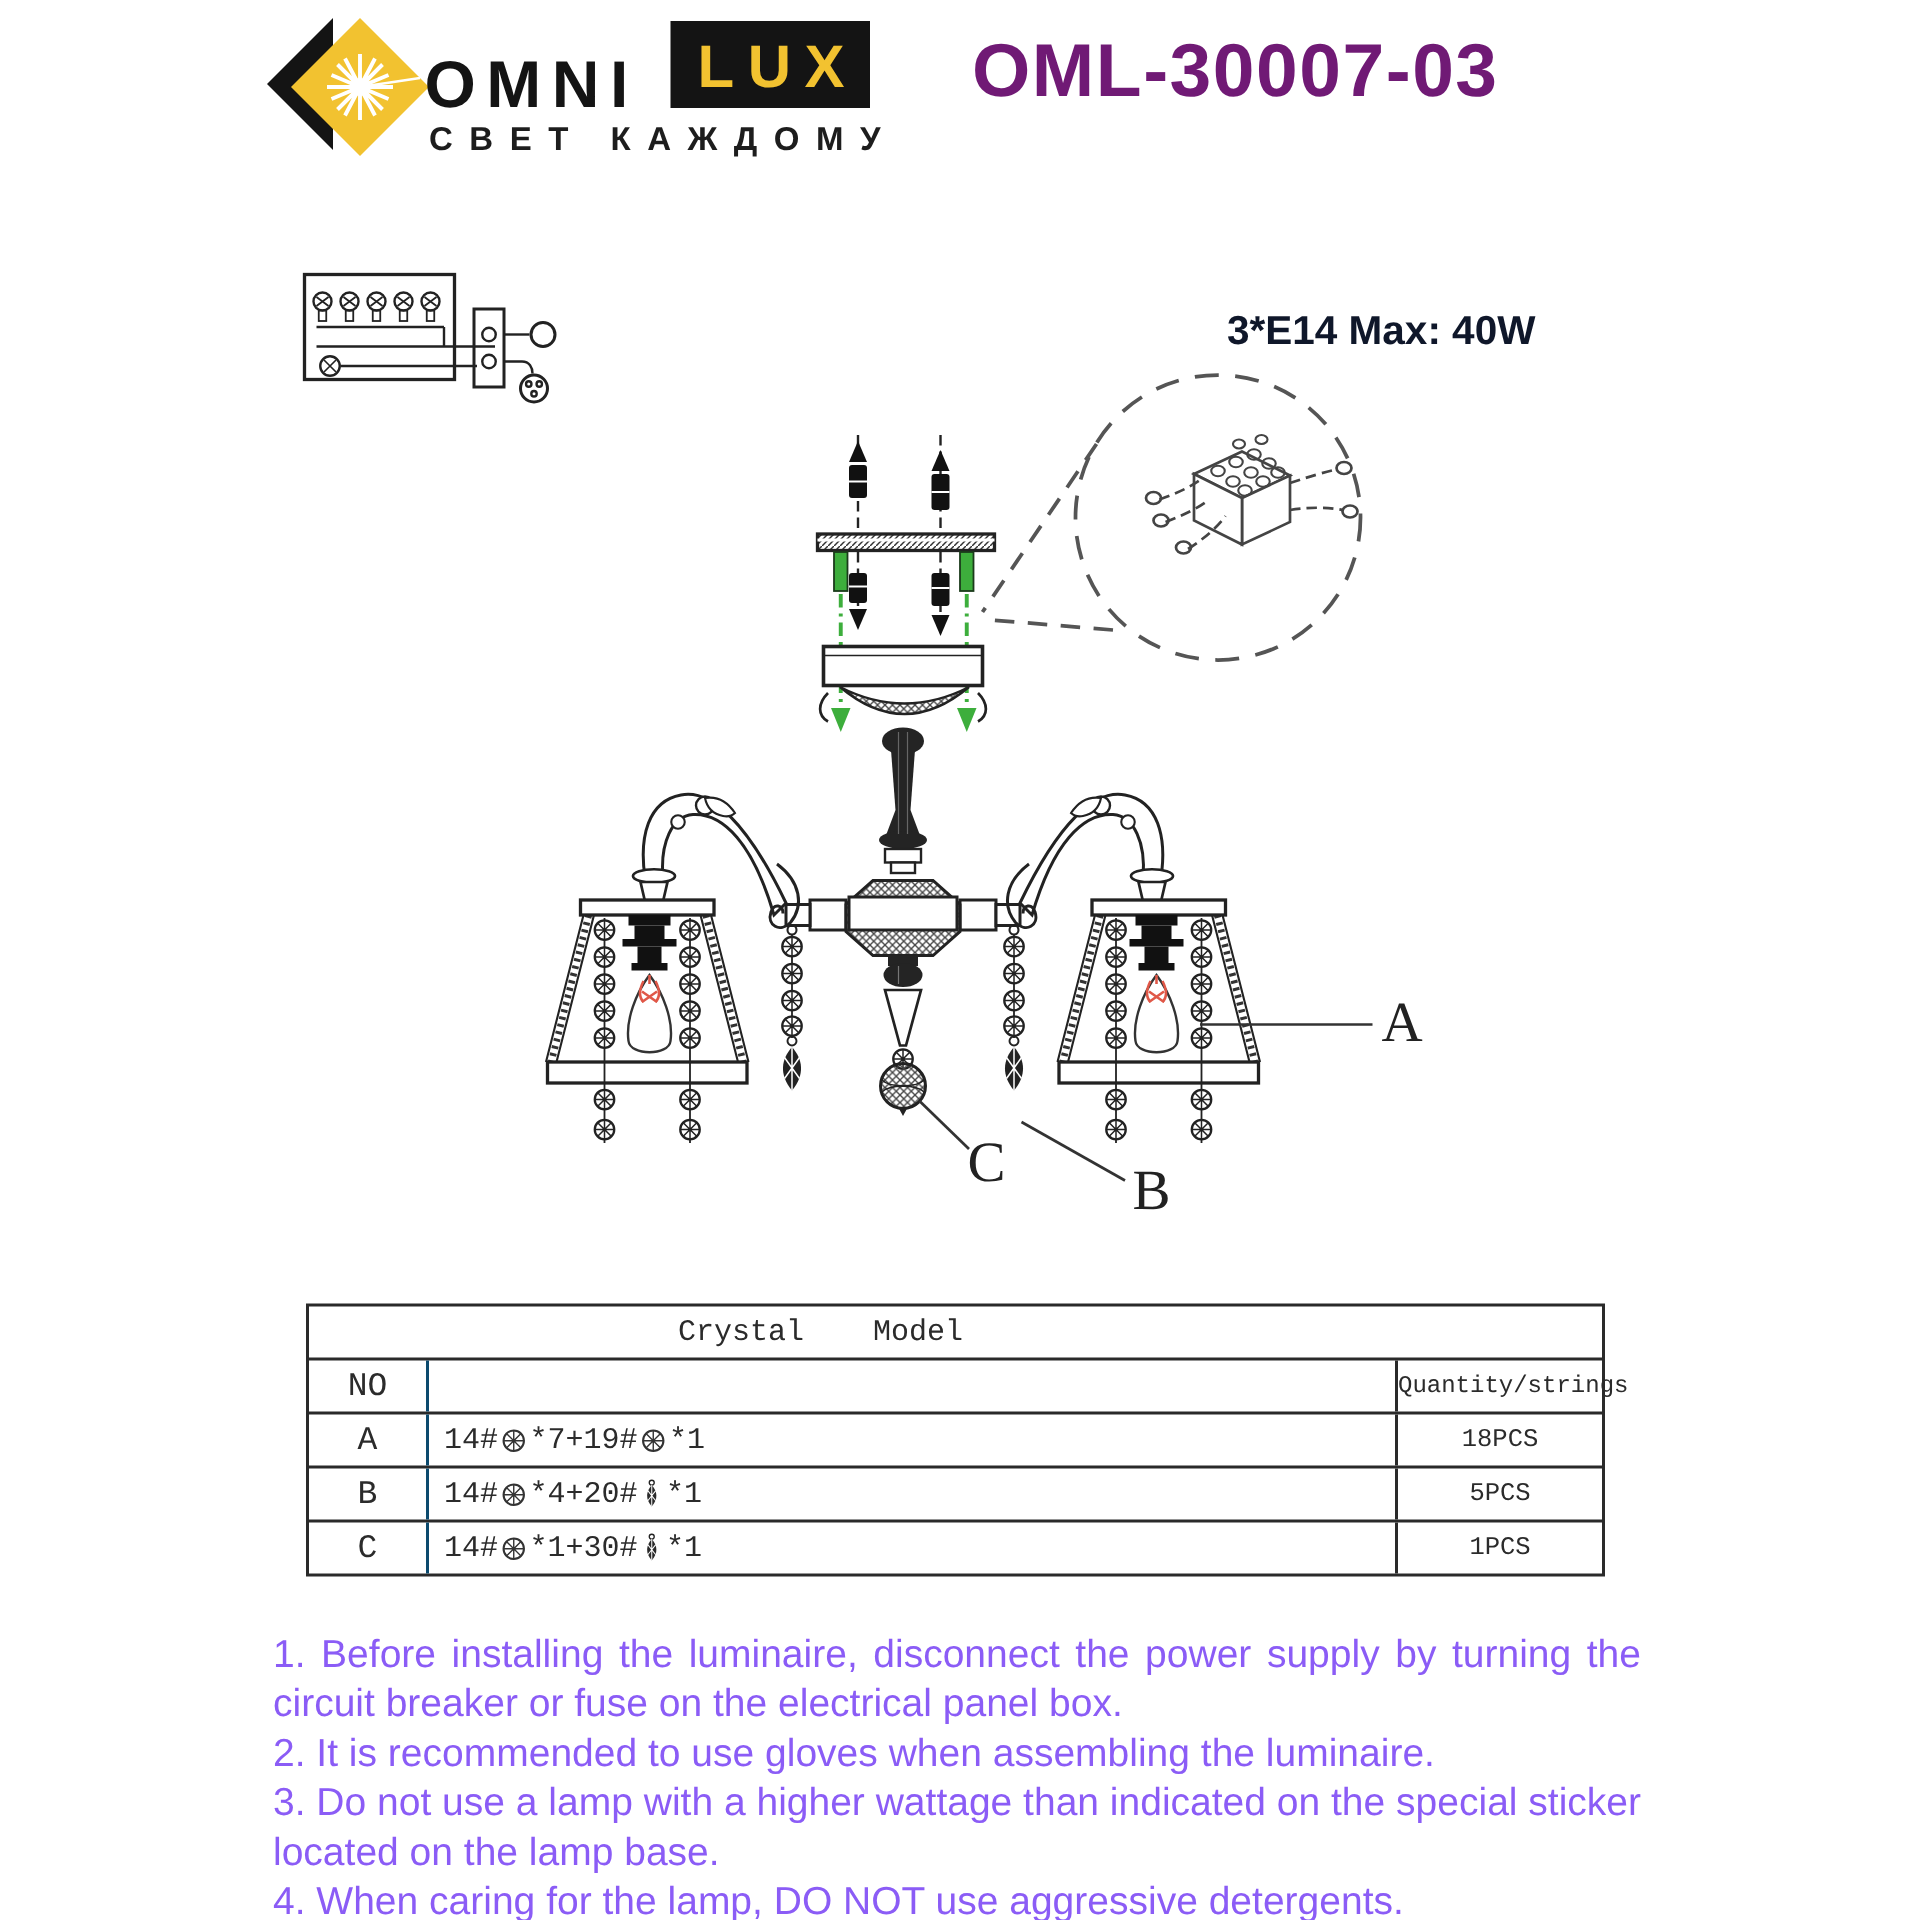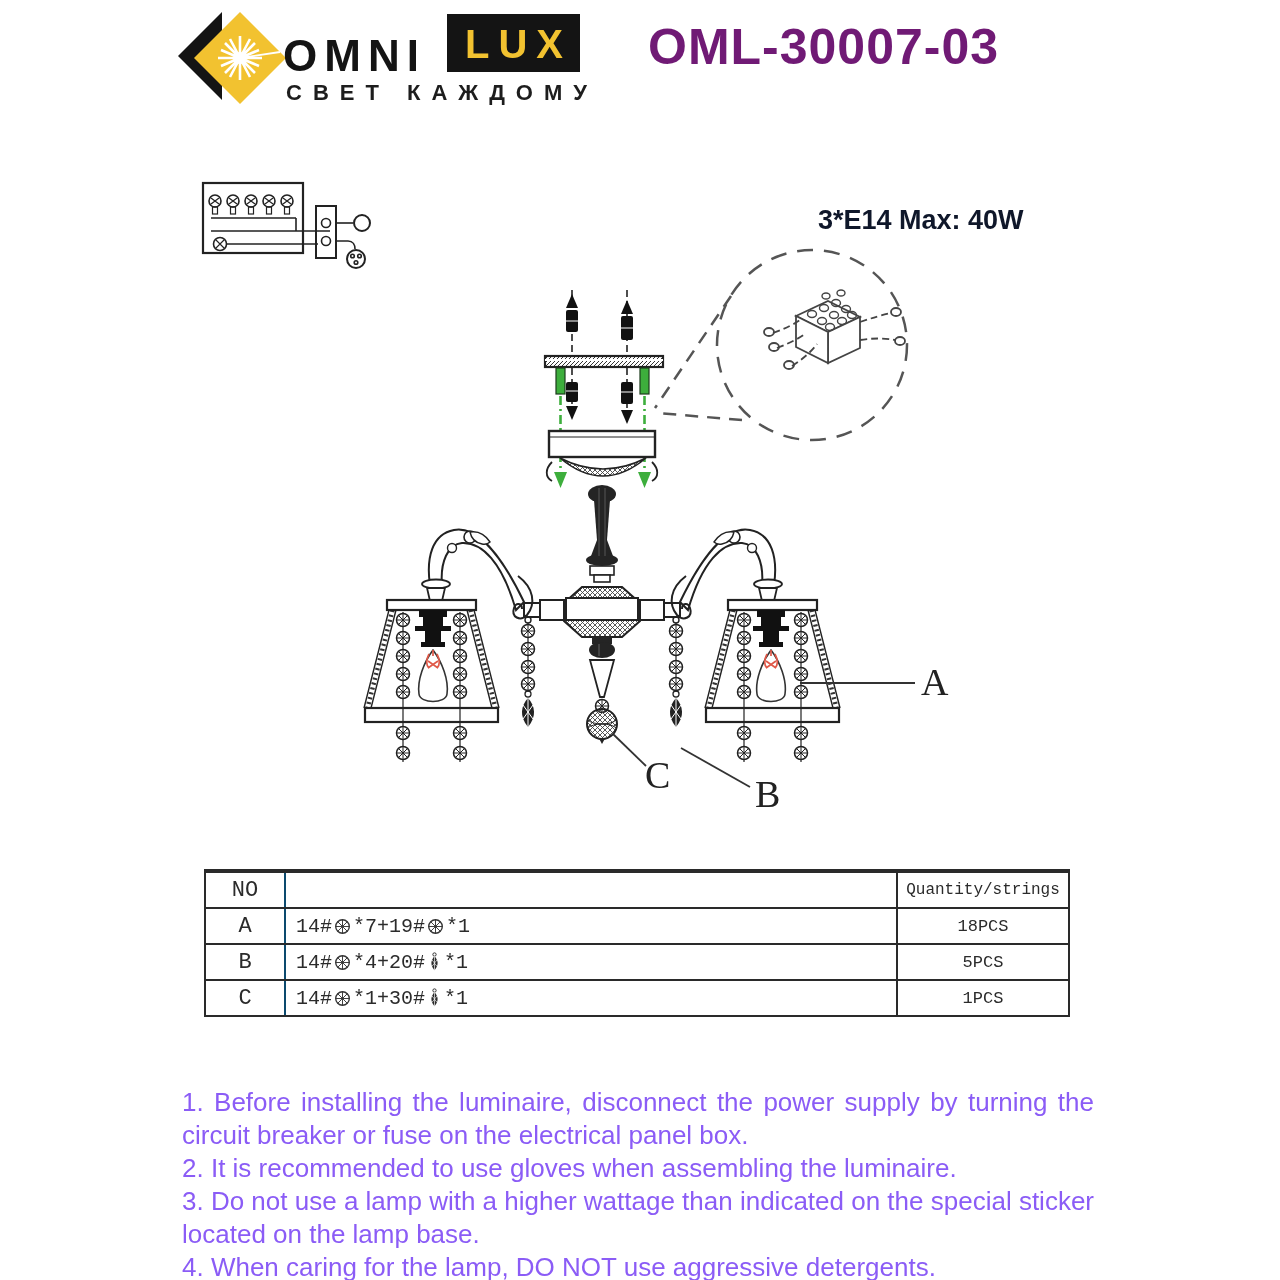--- a/index.html
+++ b/index.html
@@ -12,21 +12,21 @@
   .spec{left:818px;top:205px;font-size:27px;font-weight:bold;color:#0f172a;}
   .callout{font-family:"Liberation Serif",serif;font-size:38px;color:#222;}
   
   .tbl{left:204px;top:869px;width:862px;border:2px solid #2a2a2a;font-family:"Liberation Mono",monospace;color:#2b2b2b;}
   .trow{display:flex;align-items:center;height:34px;border-top:2px solid #2a2a2a;}
   .trow.first{border-top:none;}
   .t-title{justify-content:center;gap:46px;padding-right:180px;font-size:20px;}
   .c-no{width:78px;text-align:center;flex:none;font-size:22px;}
   .c-spec{flex:1;border-left:2px solid #0c4a6e;border-right:2px solid #2a2a2a;height:100%;
           display:flex;align-items:center;padding-left:10px;font-size:20px;gap:1px;}
-  .c-qty{width:170px;flex:none;text-align:center;font-size:16px;}
+  .c-qty{width:136px;flex:none;text-align:center;font-size:16px;}
   .c-qty.pcs{font-size:17px;}
   .ci{width:17px;height:17px;display:inline-block;vertical-align:-2px;margin:0 1px;}
   .ci.dropi{width:15px;height:20px;vertical-align:-4px;}
   
   .instr{left:182px;top:1086px;width:912px;}
   .instr p{margin:0;font-size:26px;line-height:33px;text-align:justify;color:#8b5cf6;}
   svg{display:block;}
 </style>
 </head>
 <body>
@@ -252,20 +252,24 @@
       <path d="M681,748 L750,787"></path>
     </g>
   </svg>
 
   <div class="abs spec">3*E14 Max: 40W</div>
   <div class="abs callout" style="left:921px;top:660px">A</div>
   <div class="abs callout" style="left:755px;top:772px">B</div>
   <div class="abs callout" style="left:645px;top:753px">C</div>
 
   <div class="abs tbl">
+    <div class="trow first t-title" style="display:flex">
+      <span>Crystal</span>
+      <span>Model</span>
+    </div>
     <div class="trow">
       <div class="c-no">NO</div>
       <div class="c-spec"></div>
       <div class="c-qty">Quantity/strings</div>
     </div>
     <div class="trow">
       <div class="c-no">A</div>
       <div class="c-spec">
           <span>14#</span>
           <svg class="ci" viewBox="0 0 20 20">

